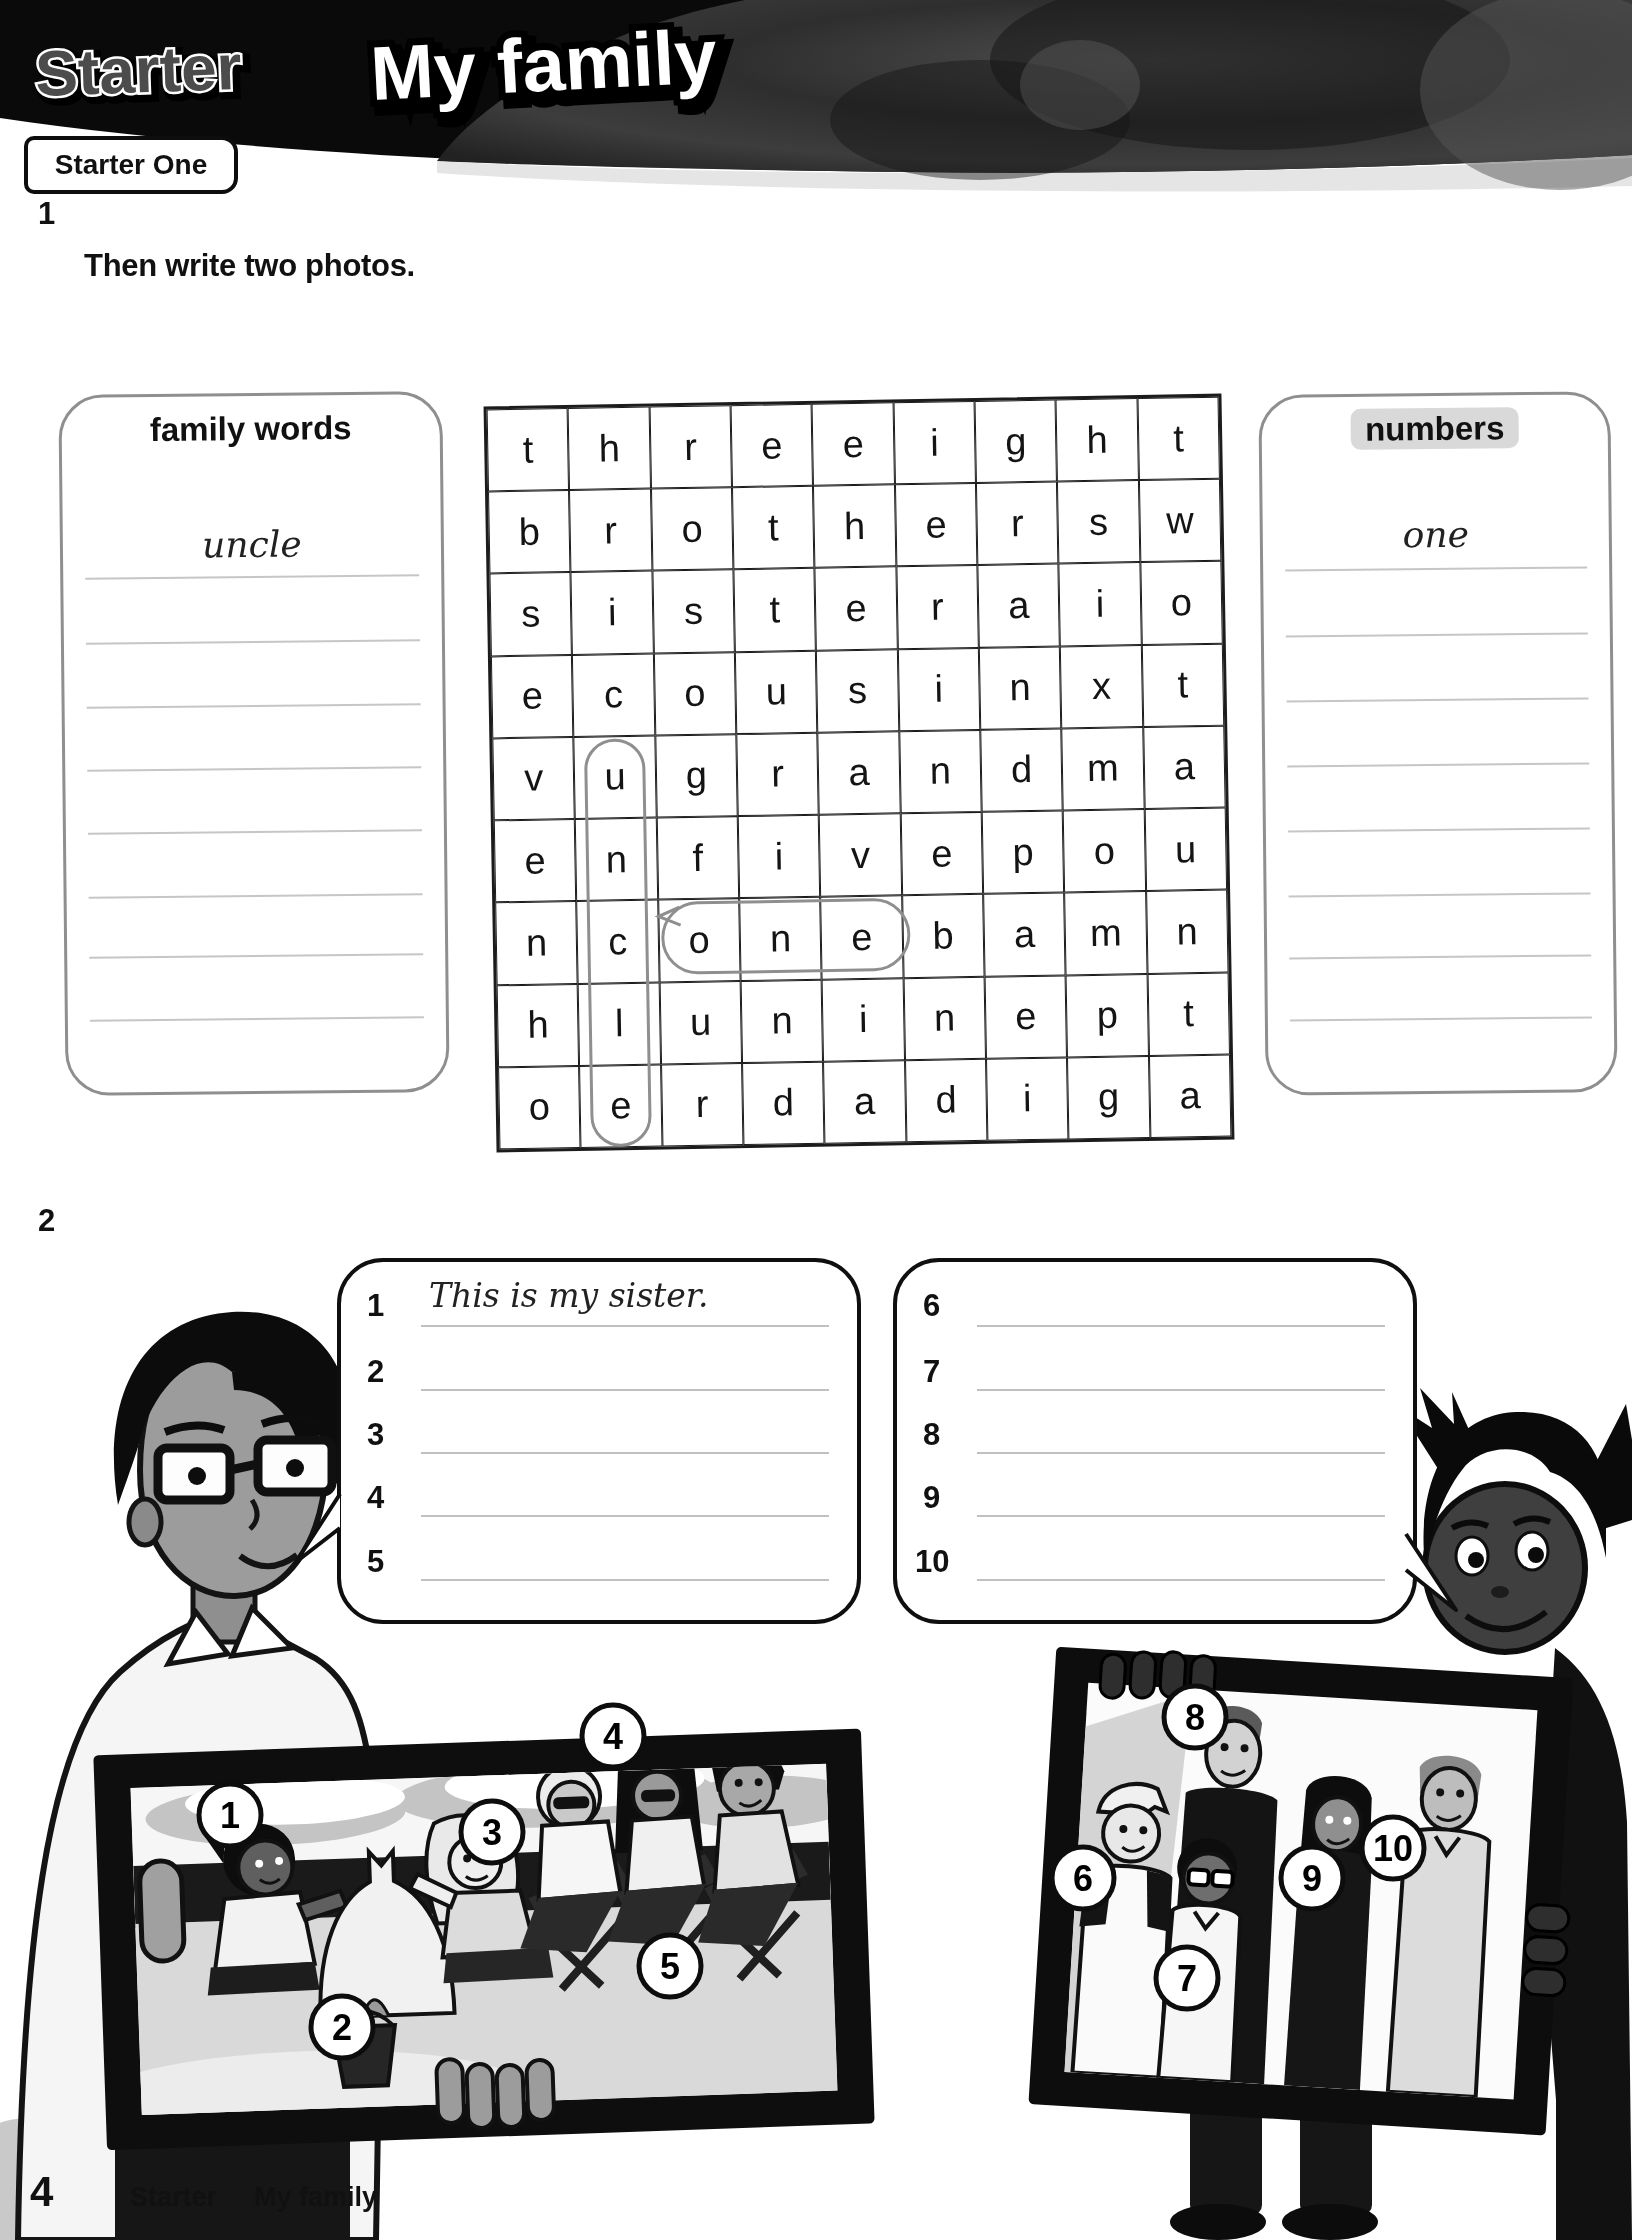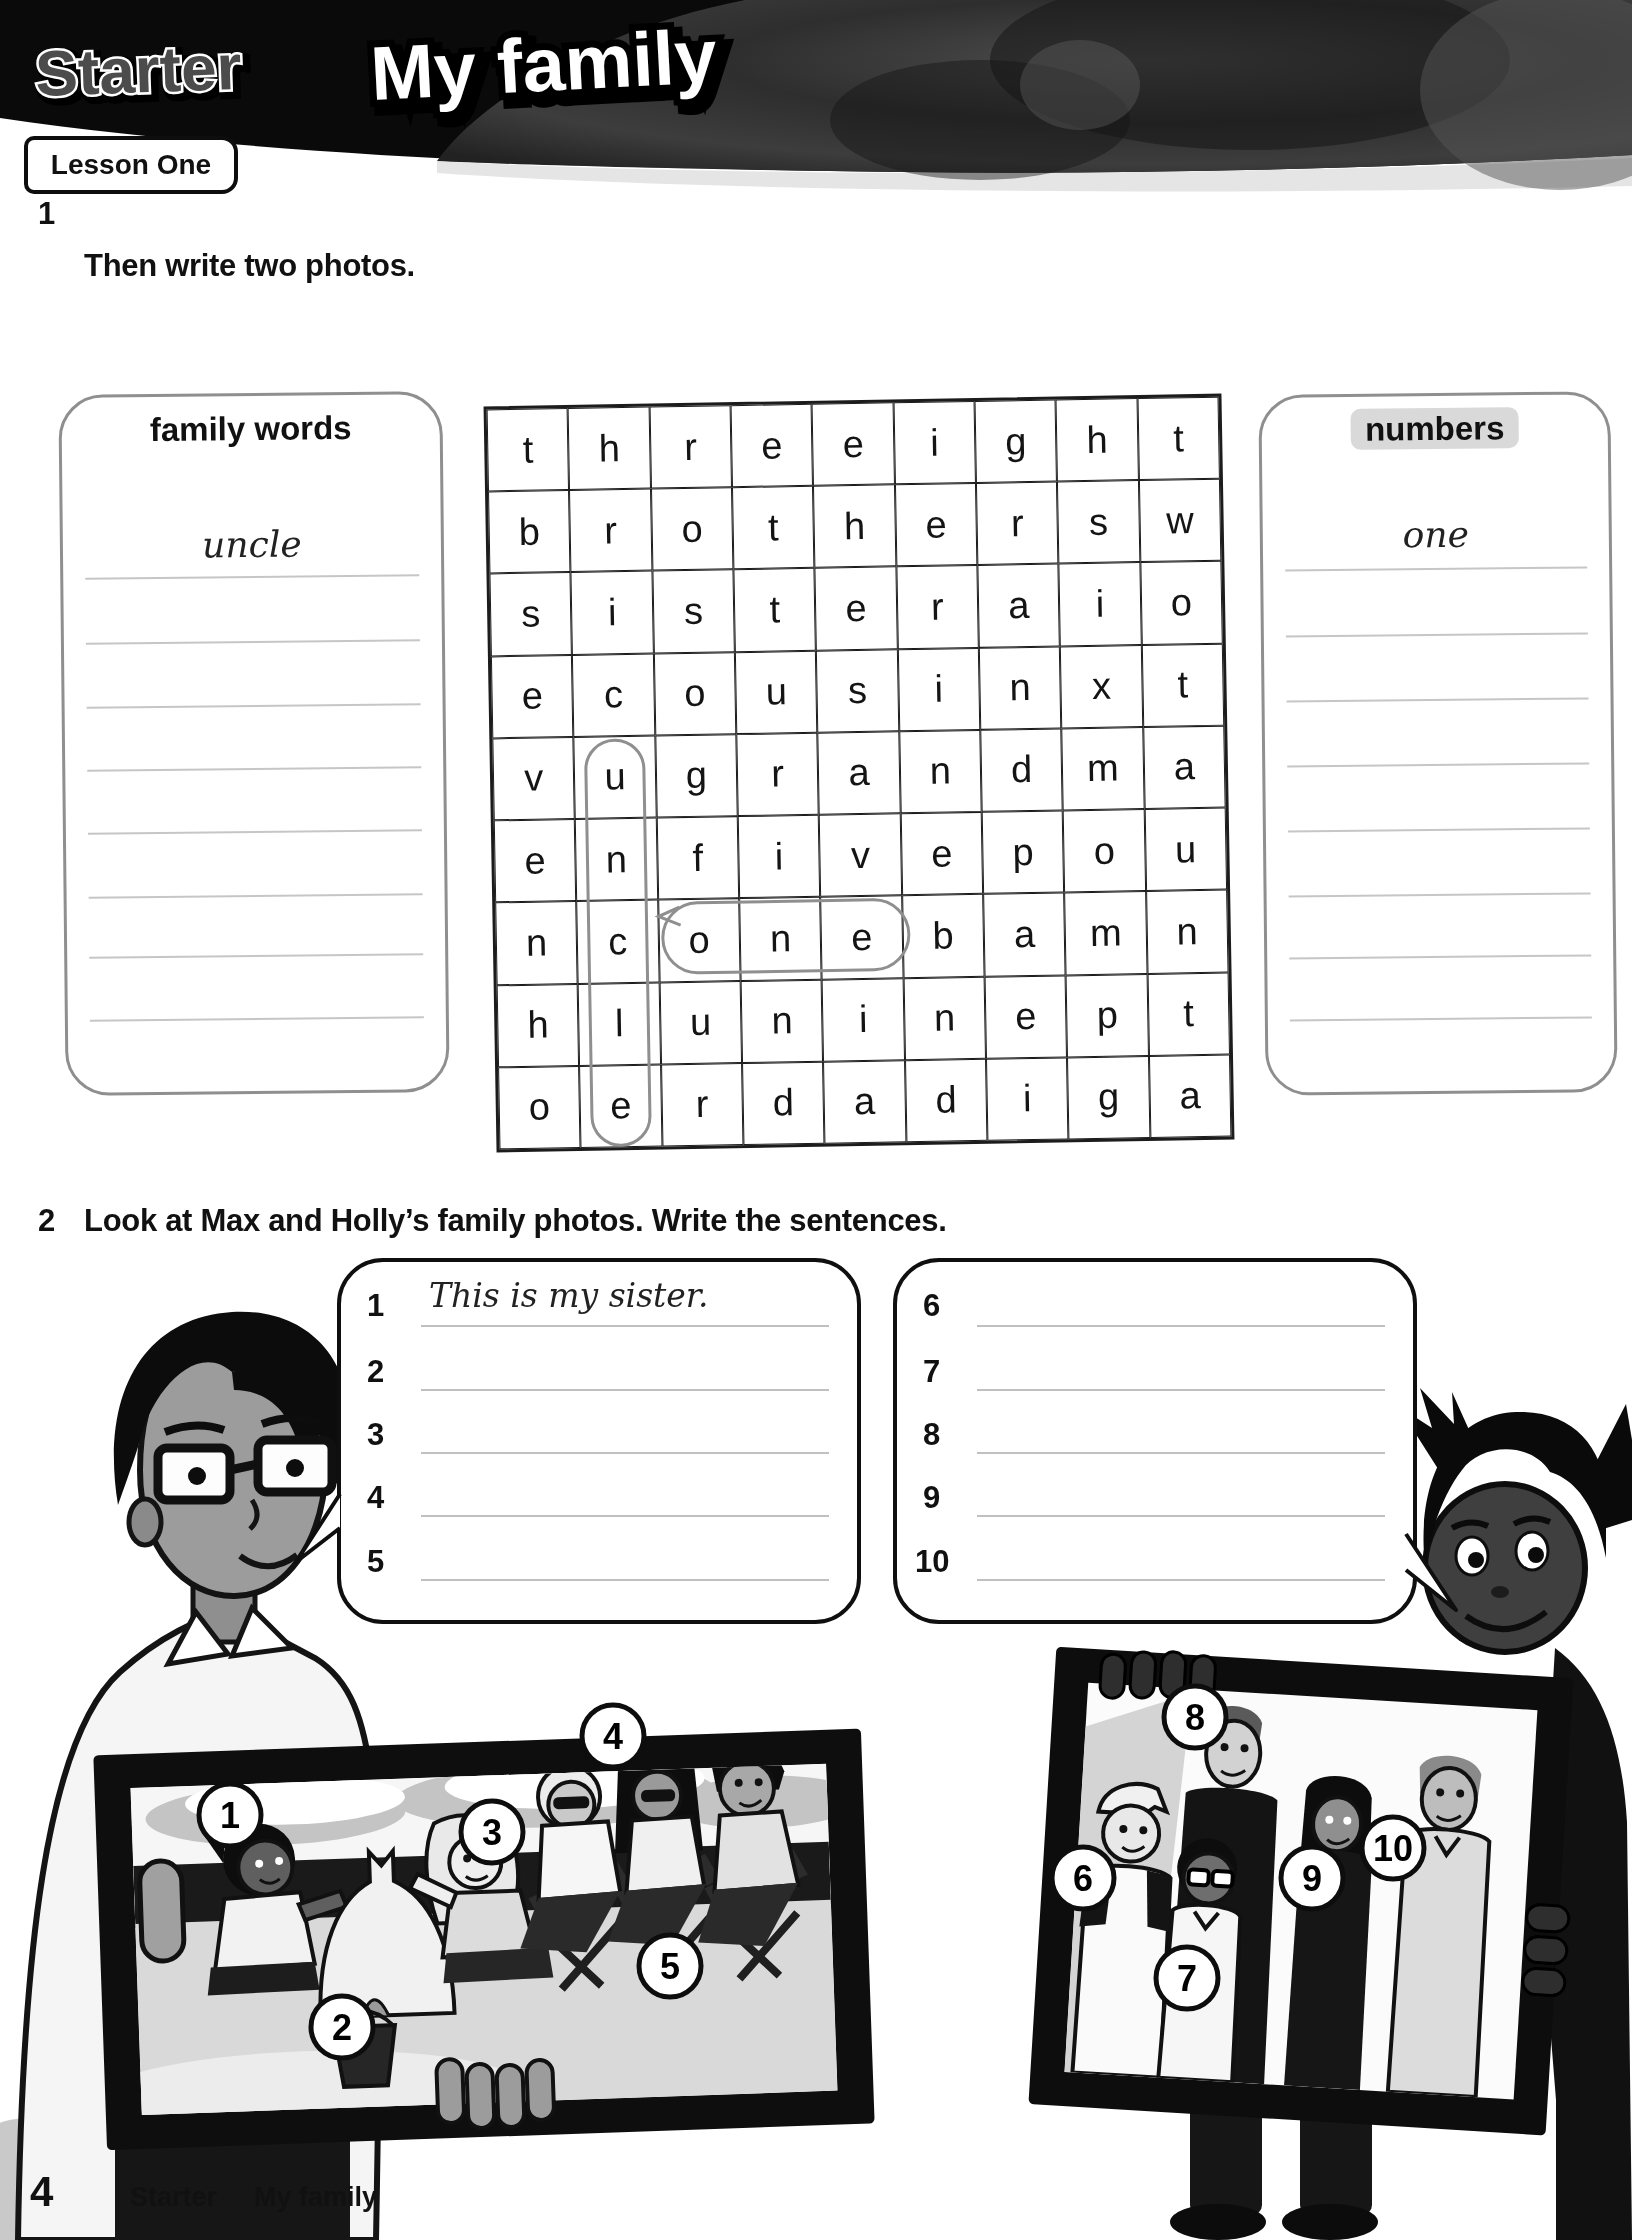--- a/index.html
+++ b/index.html
@@ -69,21 +69,21 @@
       <text x="0" y="0" font-family="Liberation Sans, sans-serif" font-weight="bold" font-size="64" fill="#4c4c4c" stroke="#ffffff" stroke-width="5" paint-order="stroke">Starter</text>
     </g>
     <g transform="translate(372,100) rotate(-3)">
       <text x="6" y="7" font-family="Liberation Sans, sans-serif" font-weight="bold" font-size="76" fill="#000" stroke="#000" stroke-width="18" paint-order="stroke">My family</text>
       <text x="0" y="0" font-family="Liberation Sans, sans-serif" font-weight="bold" font-size="76" fill="#000" stroke="#000" stroke-width="14" paint-order="stroke">My family</text>
       <text x="0" y="0" font-family="Liberation Sans, sans-serif" font-weight="bold" font-size="76" fill="#ffffff">My family</text>
     </g>
   </svg>
 
   <div id="lesson-tab">
-    <span>Lesson One</span>
+    <span>Starter One</span>
   </div>
 
   <div class="ex-num" style="left:38px;top:196px;">1</div>
   <div class="ex-text" style="left:84px;top:248px;">Then write two photos.</div>
 
   <div class="listbox" style="left:62px;top:393px;width:378px;height:695px;transform:rotate(-0.6deg);">
     <div class="title">
       <span>family words</span>
     </div>
     <div class="hw-entry handwriting" style="top:128px;">uncle</div>
@@ -195,21 +195,20 @@
     <div class="rule" style="top:238px;"></div>
     <div class="rule" style="top:303px;"></div>
     <div class="rule" style="top:368px;"></div>
     <div class="rule" style="top:433px;"></div>
     <div class="rule" style="top:498px;"></div>
     <div class="rule" style="top:560px;"></div>
     <div class="rule" style="top:622px;"></div>
   </div>
 
   <div class="ex-num" style="left:38px;top:1203px;">2</div>
-  <div class="ex-text" style="left:84px;top:1203px;">Look at Max and Holly’s family photos. Write the sentences.</div>
 
   <div class="bubble" style="left:337px;top:1258px;">
     <div class="bnum" style="top:26px;">1</div>
     <div class="bnum" style="top:92px;">2</div>
     <div class="bnum" style="top:155px;">3</div>
     <div class="bnum" style="top:218px;">4</div>
     <div class="bnum" style="top:282px;">5</div>
     <div class="bsentence handwriting">This is my sister.</div>
     <div class="bline" style="top:63px;"></div>
     <div class="bline" style="top:127px;"></div>

